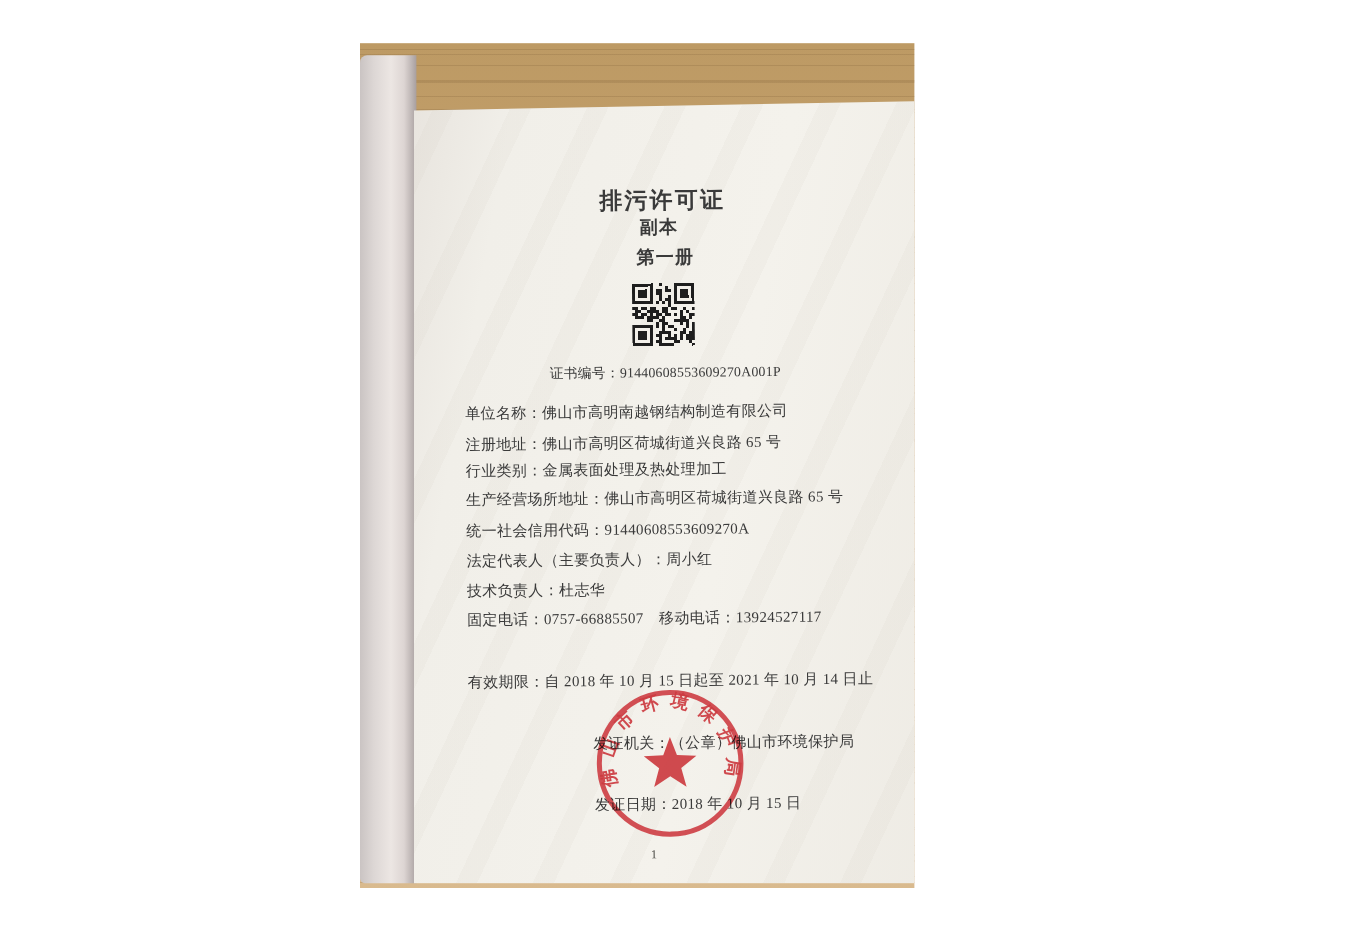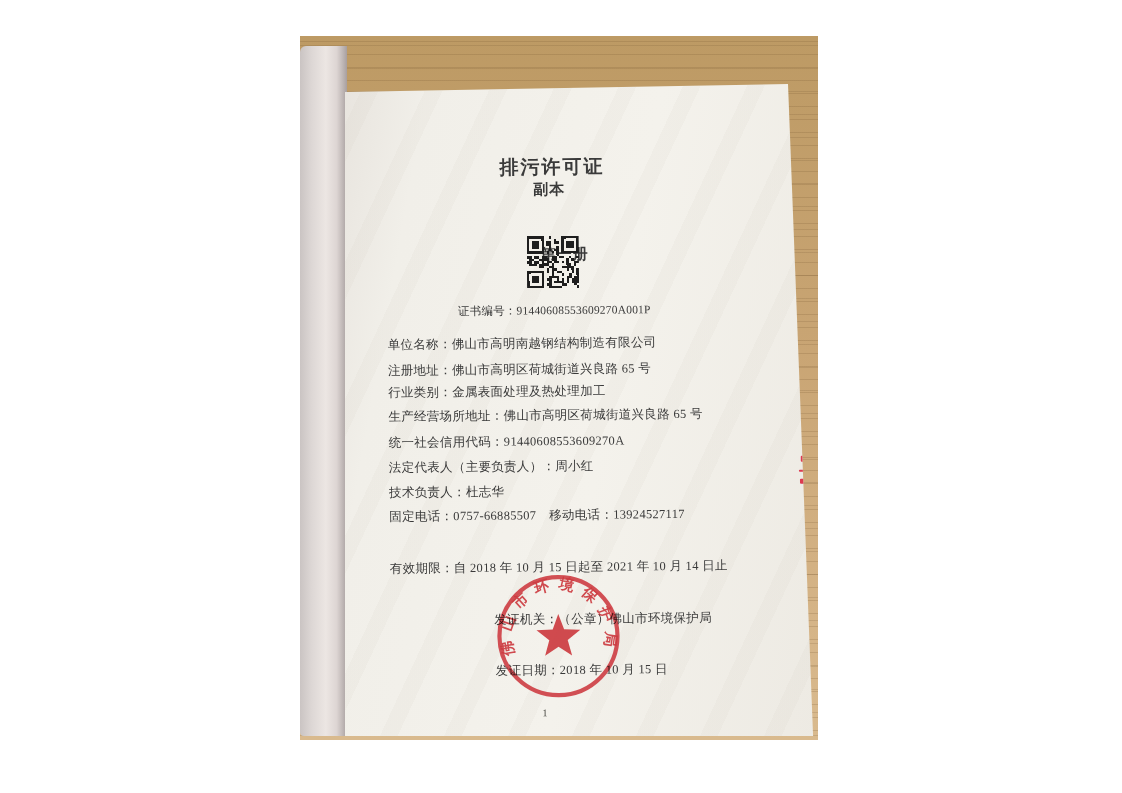--- a/index.html
+++ b/index.html
@@ -1,21 +1,21 @@
 <!DOCTYPE html>
 <html><head>
 <meta charset="utf-8">
 <style>
   html,body{margin:0;padding:0;}
   body{
     width:1122px;height:793px;background:#ffffff;position:relative;overflow:hidden;
     font-family:"Liberation Serif","DejaVu Serif",serif;
   }
   .photo{
-    position:absolute;left:300px;top:36px;width:518px;height:704px;overflow:hidden;
+    position:absolute;left:300px;top:36px;width:462px;height:704px;overflow:hidden;
     background:
       repeating-linear-gradient(to bottom, rgba(122,90,50,0) 0 5px, rgba(122,90,50,.22) 5px 6px, rgba(122,90,50,0) 6px 13px),
       repeating-linear-gradient(to bottom, rgba(100,72,38,0) 0 9px, rgba(100,72,38,.16) 9px 10px, rgba(100,72,38,0) 10px 23px),
       linear-gradient(to bottom,#bd9a64 0%, #c9a574 45%, #d3b183 75%, #d9ba8e 100%);
   }
   .spine{
     position:absolute;left:0;top:10px;width:47px;height:690px;
     background:linear-gradient(to right,#cac4c3 0%, #ddd7d5 25%, #ece6e3 55%, #ddd5d3 78%, #bcb4b3 92%, #a89f9f 100%);
     border-radius:6px 0 0 4px;
   }
@@ -59,21 +59,21 @@
 <div class="photo">
   <div class="spine"></div>
 
   <div class="page">
     <div class="page-surface"></div>
 
     <div class="content">
 
       <div class="t-center title-main" style="left:214px;top:74px;">排污许可证</div>
       <div class="t-center title-sub" style="left:211px;top:100px;">副本</div>
-      <div class="t-center title-sub" style="left:226px;top:125px;margin-top:40px;">第一册</div>
+      <div class="t-center title-sub" style="left:216px;top:125px;">第一册</div>
 
       <div class="qr">
         <svg viewBox="0 0 21 21" shape-rendering="crispEdges">
             <rect x="9" y="0" width="1" height="1" fill="#1e1e1e"></rect>
             <rect x="11" y="1" width="1" height="1" fill="#1e1e1e"></rect>
             <rect x="8" y="2" width="1" height="1" fill="#1e1e1e"></rect>
             <rect x="9" y="2" width="1" height="1" fill="#1e1e1e"></rect>
             <rect x="11" y="2" width="1" height="1" fill="#1e1e1e"></rect>
             <rect x="12" y="2" width="1" height="1" fill="#1e1e1e"></rect>
             <rect x="8" y="3" width="1" height="1" fill="#1e1e1e"></rect>

